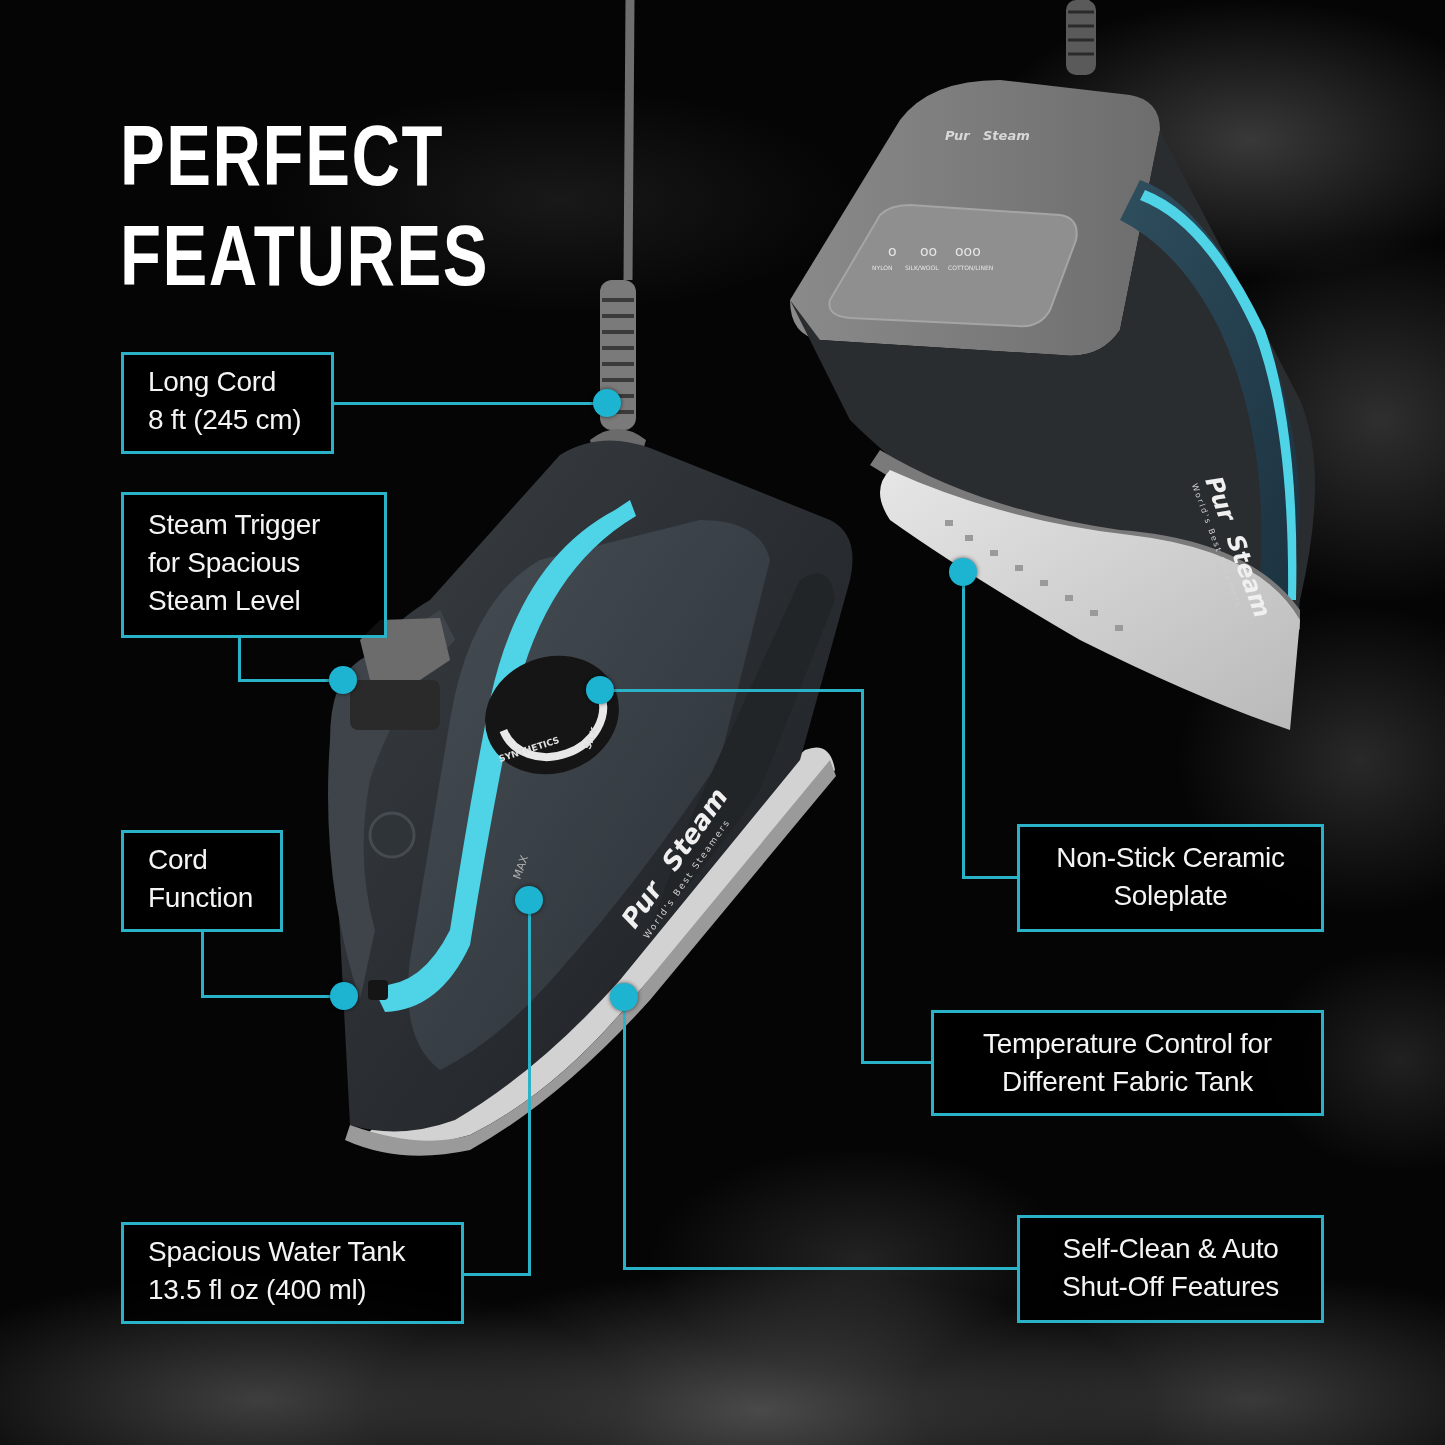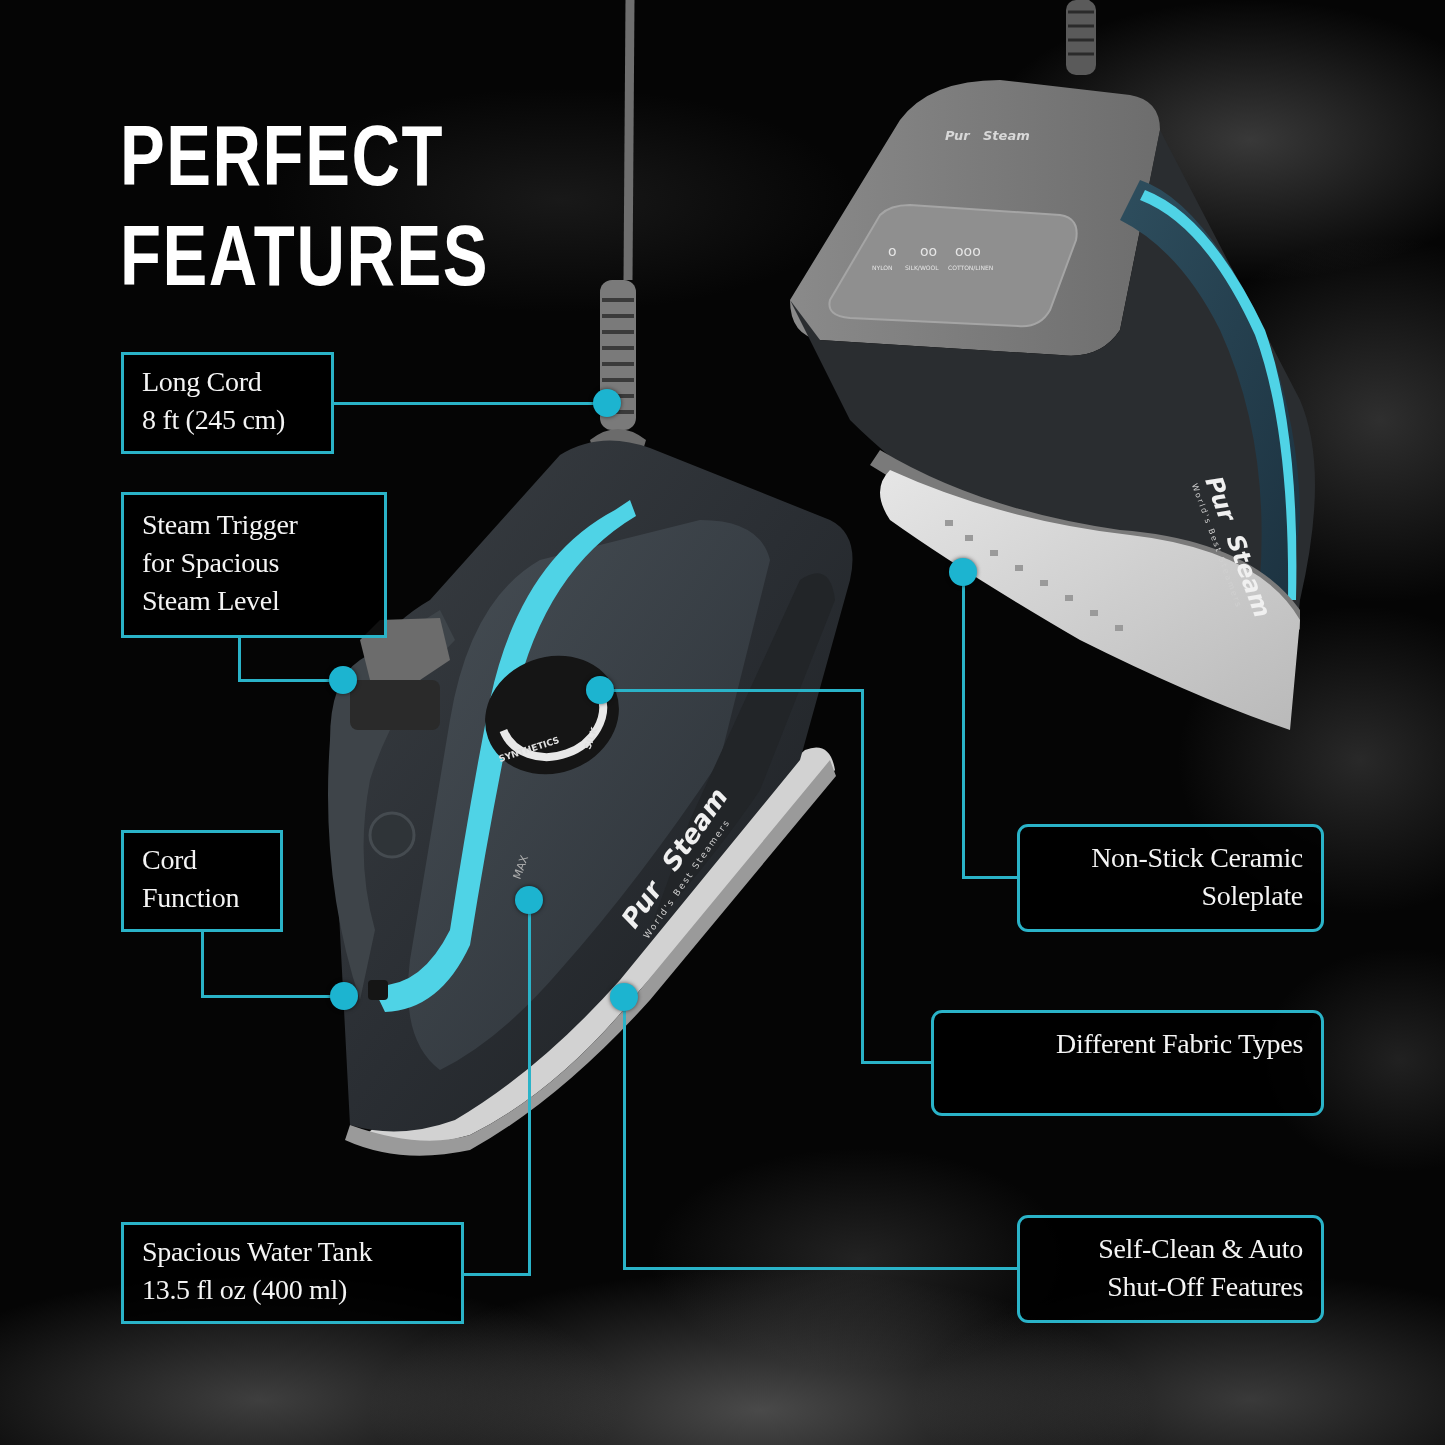--- a/index.html
+++ b/index.html
@@ -26,23 +26,23 @@
       position: absolute; left: 120px; top: 105px;
       color: #ffffff; font-weight: 700; font-size: 86px; line-height: 100px;
       letter-spacing: 2px; transform: scaleX(0.78); transform-origin: left top;
       font-family: "Liberation Sans", sans-serif;
     }
     .title div { white-space: nowrap; }
 
     .callout {
       position: absolute; border: 3px solid #2ab3c8; background: rgba(0,0,0,0.85);
       color: #f4f4f4; font-size: 28px; line-height: 38px; box-sizing: border-box;
-      padding: 8px 18px; font-family: Liberation Serif, serif; letter-spacing: -0.3px;
-    }
-    .callout.right { text-align: right; border-radius: 11px; }
+      padding: 8px 24px; font-family: Liberation Sans, sans-serif; letter-spacing: -0.3px;
+    }
+    .callout.right { text-align: center; }
     .callout div { white-space: nowrap; }
 
     .line { position: absolute; background: #2ab3c8; }
     .dot {
       position: absolute; width: 28px; height: 28px; border-radius: 50%;
       background: #1cb4d0; margin-left: -14px; margin-top: -14px;
       box-shadow: 0 0 4px rgba(0,0,0,0.6);
     }
 
     .iron-svg { position: absolute; left: 0; top: 0; }
@@ -245,20 +245,21 @@
     <div>Spacious Water Tank</div>
     <div>13.5 fl oz (400 ml)</div>
   </div>
 
   <div class="callout right" style="left:1017px; top:824px; width:307px; height:108px; padding-top:12px;">
     <div>Non-Stick Ceramic</div>
     <div>Soleplate</div>
   </div>
 
   <div class="callout right" style="left:931px; top:1010px; width:393px; height:106px; padding-top:12px;">
-    <div>Different Fabric Types</div>
+    <div>Temperature Control for</div>
+    <div>Different Fabric Tank</div>
   </div>
 
   <div class="callout right" style="left:1017px; top:1215px; width:307px; height:108px; padding-top:12px;">
     <div>Self-Clean &amp; Auto</div>
     <div>Shut-Off Features</div>
   </div>
 </div>
 
 </body></html>

